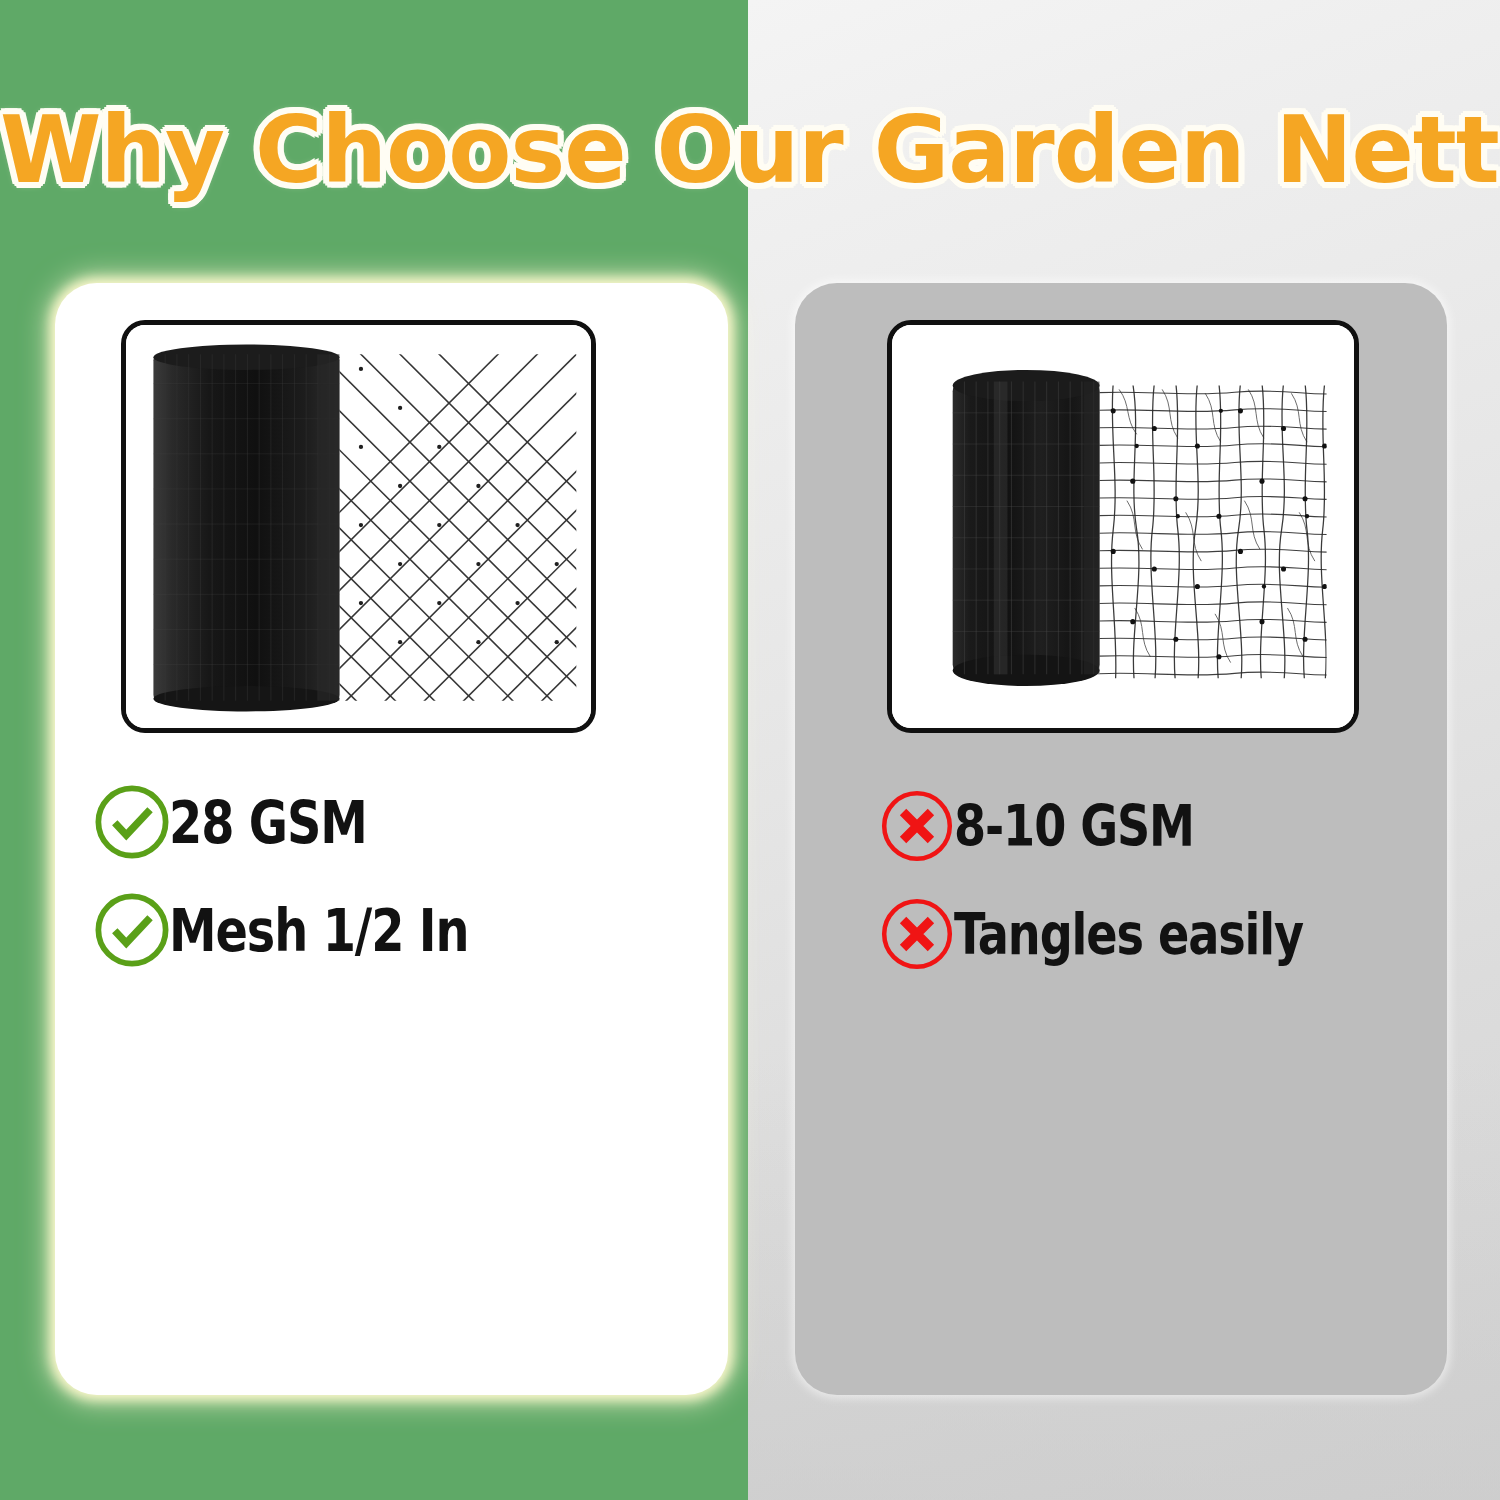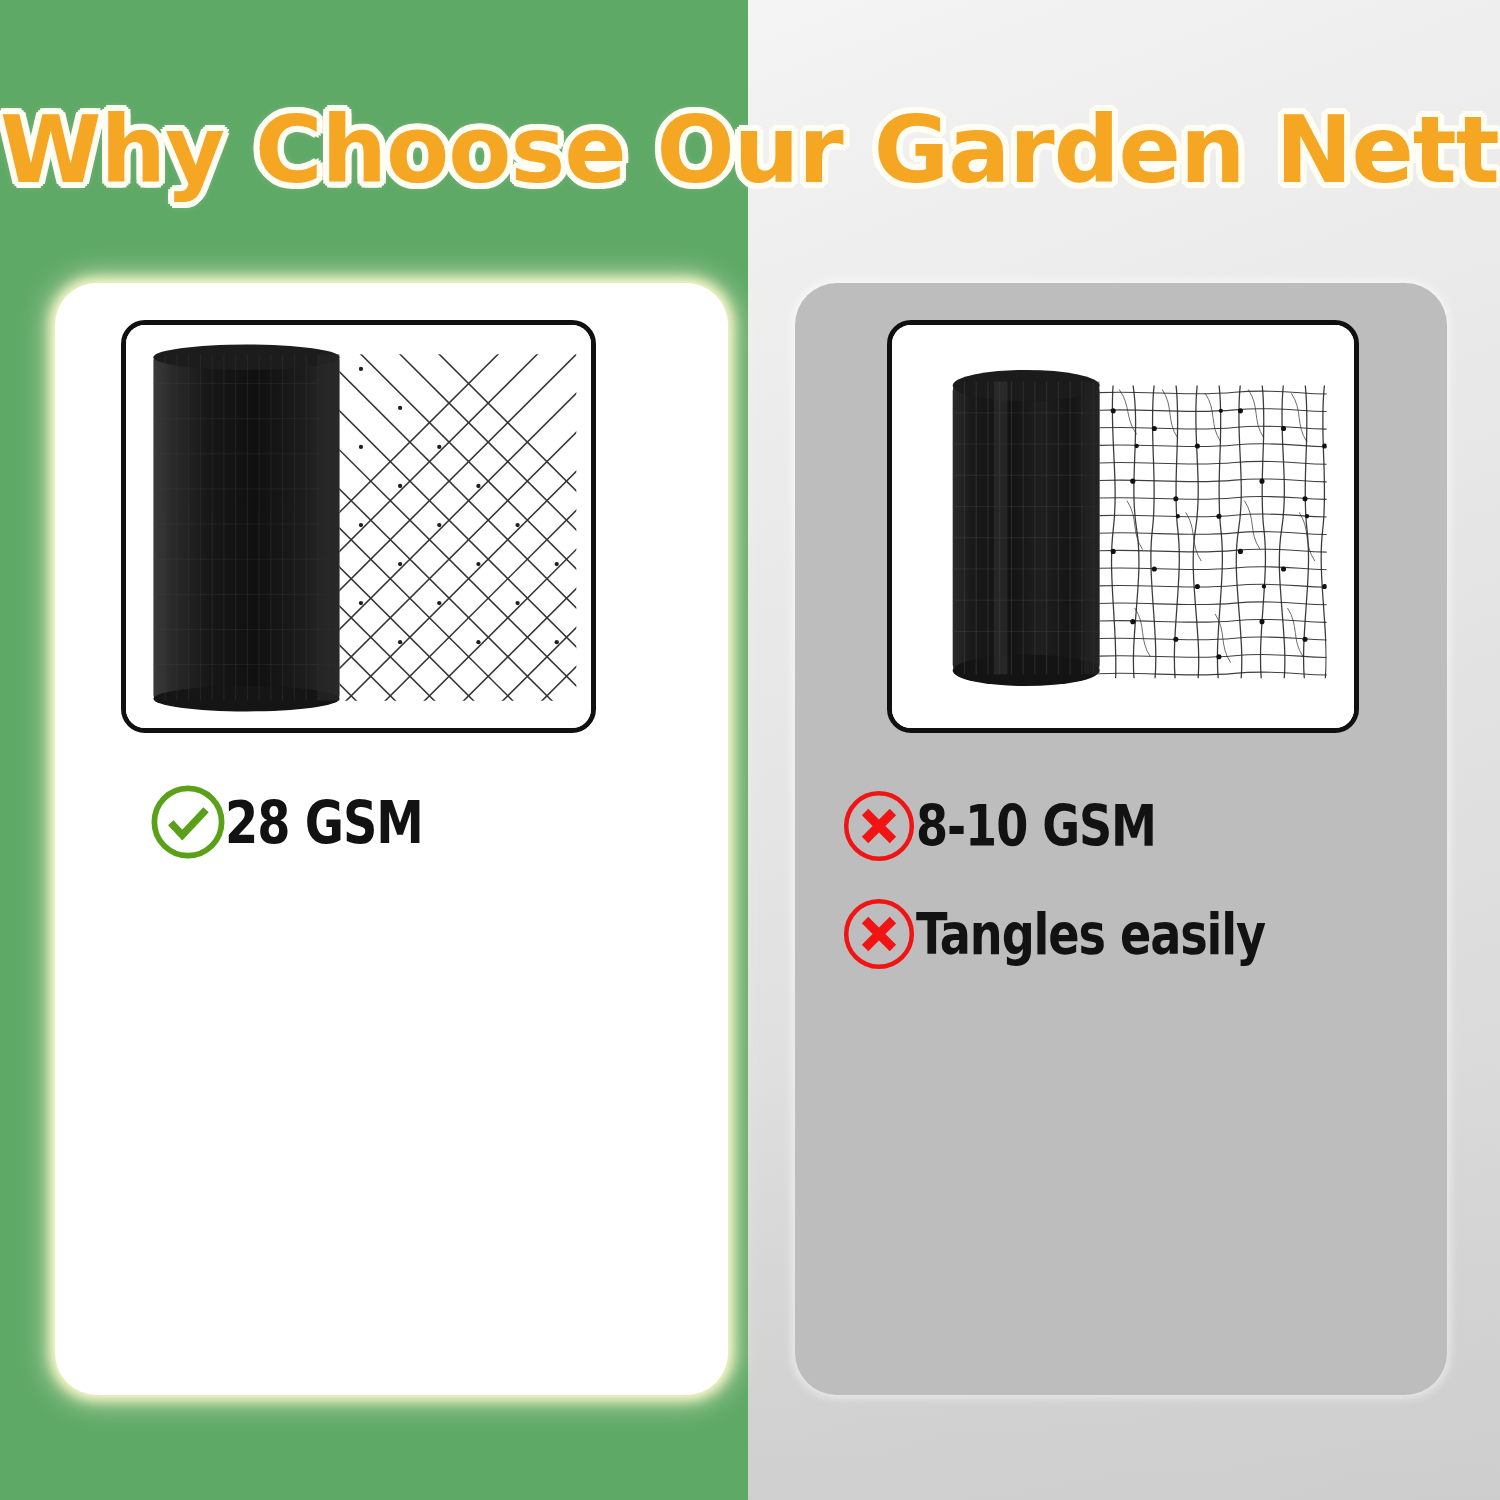--- a/index.html
+++ b/index.html
@@ -63,22 +63,22 @@
   #photo-bad{left:92px;top:37px;width:472px;height:413px;}
   .photo-frame svg{display:block;width:100%;height:100%;}
 
   
   .feature-list{position:absolute;left:0;width:100%;}
   #list-good{top:485px;}
   #list-bad{top:489px;}
   .feature-row{
     position:relative;height:108px;display:flex;align-items:center;
   }
-  #list-good .feature-row{padding-left:92px;}
-  #list-bad  .feature-row{padding-left:43px;}
+  #list-good .feature-row{padding-left:36px;}
+  #list-bad  .feature-row{padding-left:81px;}
   .mark{
     flex:0 0 auto;width:82px;height:82px;position:relative;
   }
   .mark svg{display:block;width:82px;height:82px;}
   .feature-text{
     flex:1 1 auto;
     font-family:"DejaVu Sans Condensed","Liberation Sans Narrow","Liberation Sans",sans-serif;
     font-weight:bold;
     font-size:59px;
     color:#121212;
@@ -213,20 +213,29 @@
     <div class="feature-row">
       <span class="mark">
         <svg viewBox="0 0 100 100" aria-hidden="true">
           <circle cx="50" cy="50" r="41" fill="none" stroke="#5aa018" stroke-width="7"></circle>
           <path d="M29 51 L43 66 L72 35" fill="none" stroke="#5aa018" stroke-width="9" stroke-linecap="butt" stroke-linejoin="miter"></path>
         </svg>
       </span>
       <span class="feature-text">28 GSM</span>
     </div>
 
+    <div class="feature-row">
+      <span class="mark">
+        <svg viewBox="0 0 100 100" aria-hidden="true">
+          <circle cx="50" cy="50" r="41" fill="none" stroke="#5aa018" stroke-width="7"></circle>
+          <path d="M29 51 L43 66 L72 35" fill="none" stroke="#5aa018" stroke-width="9" stroke-linecap="butt" stroke-linejoin="miter"></path>
+        </svg>
+      </span>
+      <span class="feature-text">Mesh 1/2 In</span>
+    </div>
 
 
 
 
   </div>
 </div>
 
 <div class="card" id="card-bad">
 
   <div class="photo-frame" id="photo-bad">

